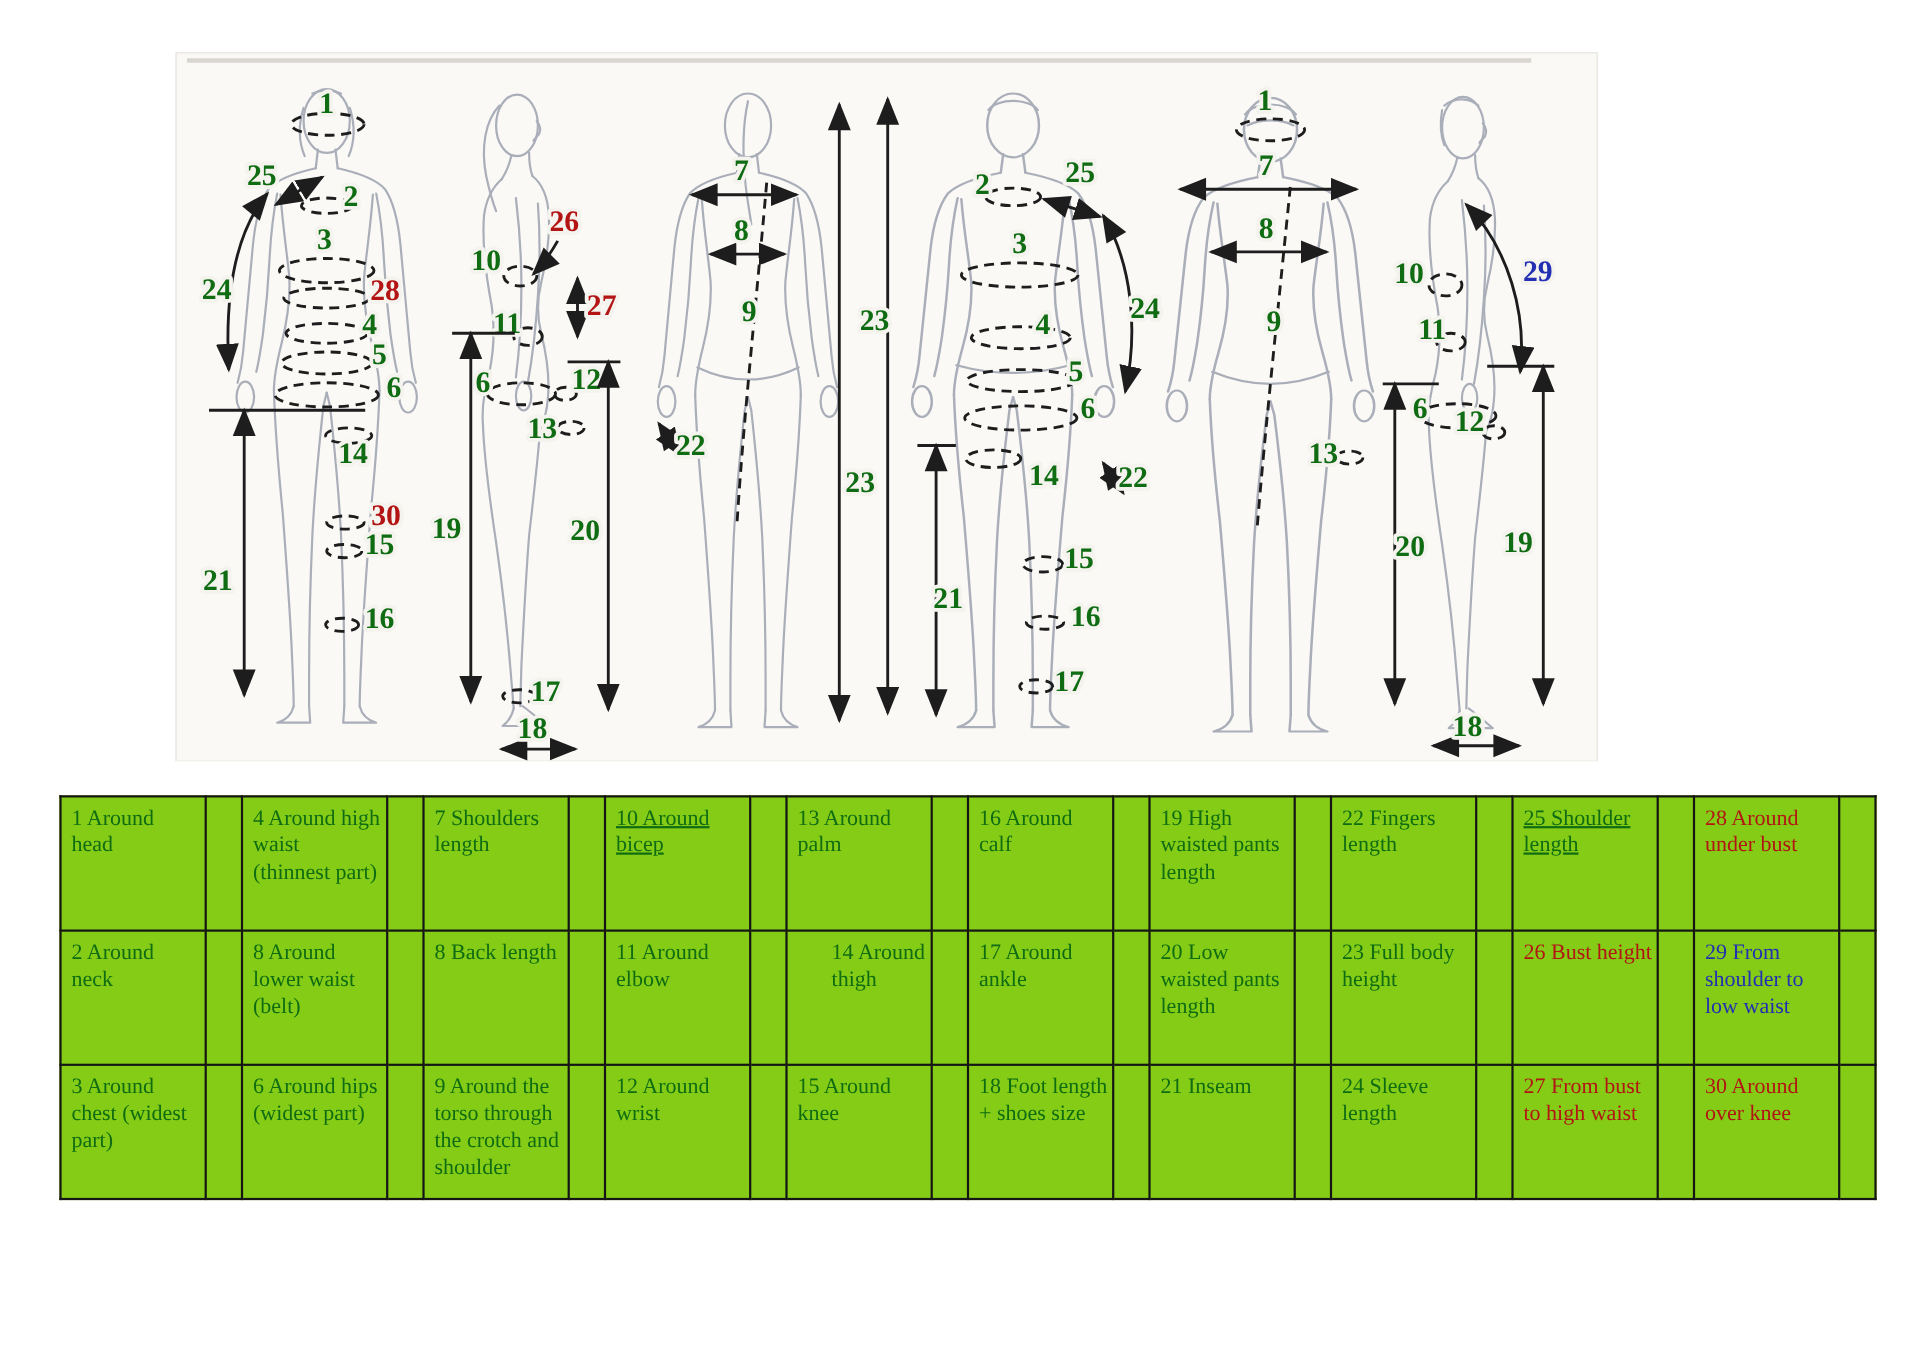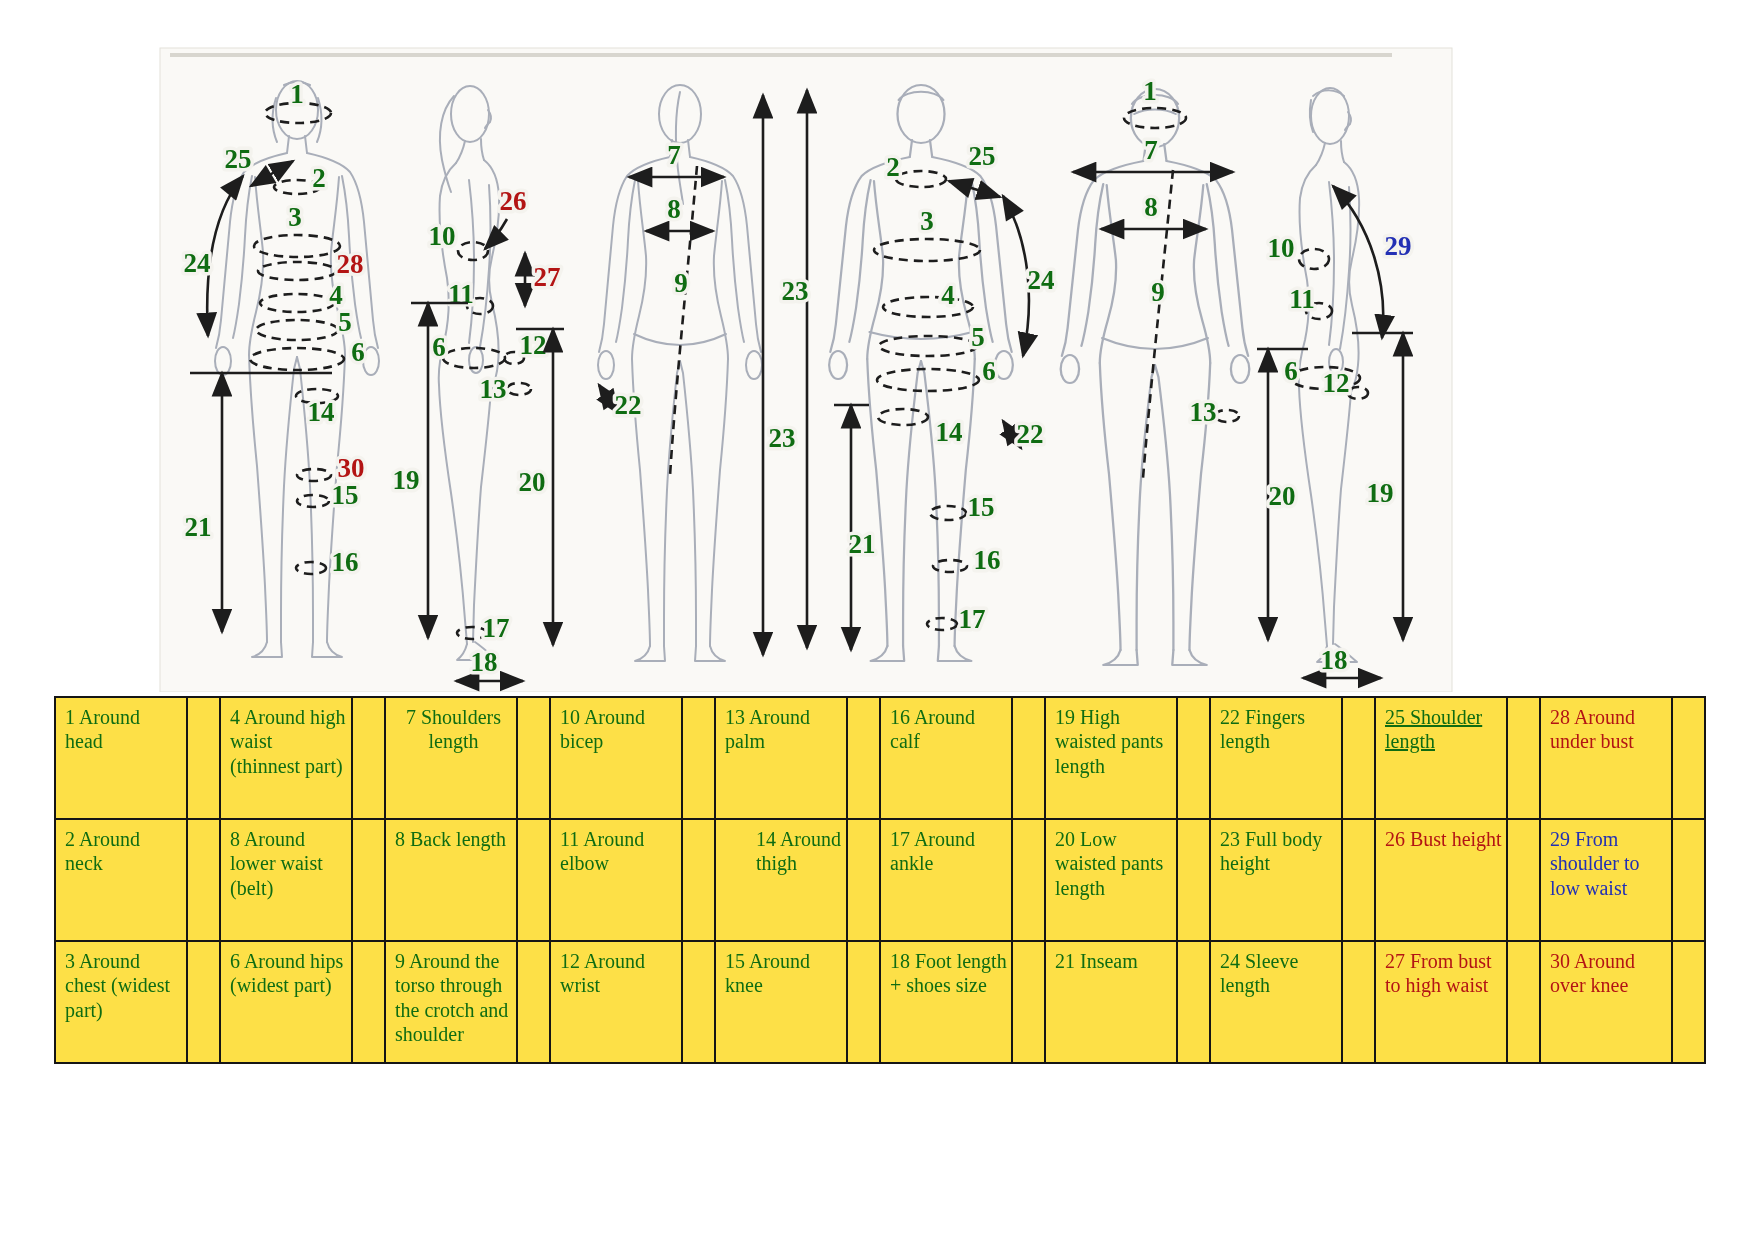--- a/index.html
+++ b/index.html
@@ -28,25 +28,25 @@
     font-size: 27px;
     text-anchor: middle;
     paint-order: stroke fill;
     stroke: #f4f3ee;
     stroke-width: 7px;
     stroke-linejoin: round;
   }
   .legend {
     position: absolute;
     left: 54px;
-    top: 696px;
+    top: 723px;
     width: 1650px;
     border-collapse: collapse;
     table-layout: fixed;
-    background: #fde047;
+    background: #84cc16;
   }
   .legend td {
     border: 2px solid #151515;
     vertical-align: top;
     padding: 7px 4px 4px 9px;
     font-size: 20px;
     line-height: 1.22;
     height: 122px;
     font-family: "Liberation Serif", serif;
   }
@@ -261,23 +261,23 @@
       </g>
   </svg>
 
   <table class="legend">
     <tbody id="legend-body">
         <tr>
           <td class="cell" style="color: rgb(15, 108, 18);">1 Around head</td>
           <td class="spacer"></td>
           <td class="cell" style="color: rgb(15, 108, 18);">4 Around high waist (thinnest part)</td>
           <td class="spacer"></td>
-          <td class="cell" style="color: rgb(15, 108, 18); text-align: center;">7 Shoulders length</td>
-          <td class="spacer"></td>
-          <td class="cell" style="color: rgb(15, 108, 18);">10 Around bicep</td>
+          <td class="cell" style="color: rgb(15, 108, 18);">7 Shoulders length</td>
+          <td class="spacer"></td>
+          <td class="cell" style="color: rgb(15, 108, 18); text-decoration: underline;">10 Around bicep</td>
           <td class="spacer"></td>
           <td class="cell" style="color: rgb(15, 108, 18);">13 Around palm</td>
           <td class="spacer"></td>
           <td class="cell" style="color: rgb(15, 108, 18);">16 Around calf</td>
           <td class="spacer"></td>
           <td class="cell" style="color: rgb(15, 108, 18);">19 High waisted pants length</td>
           <td class="spacer"></td>
           <td class="cell" style="color: rgb(15, 108, 18);">22 Fingers length</td>
           <td class="spacer"></td>
           <td class="cell" style="color: rgb(15, 108, 18); text-decoration: underline;">25 Shoulder length</td>

